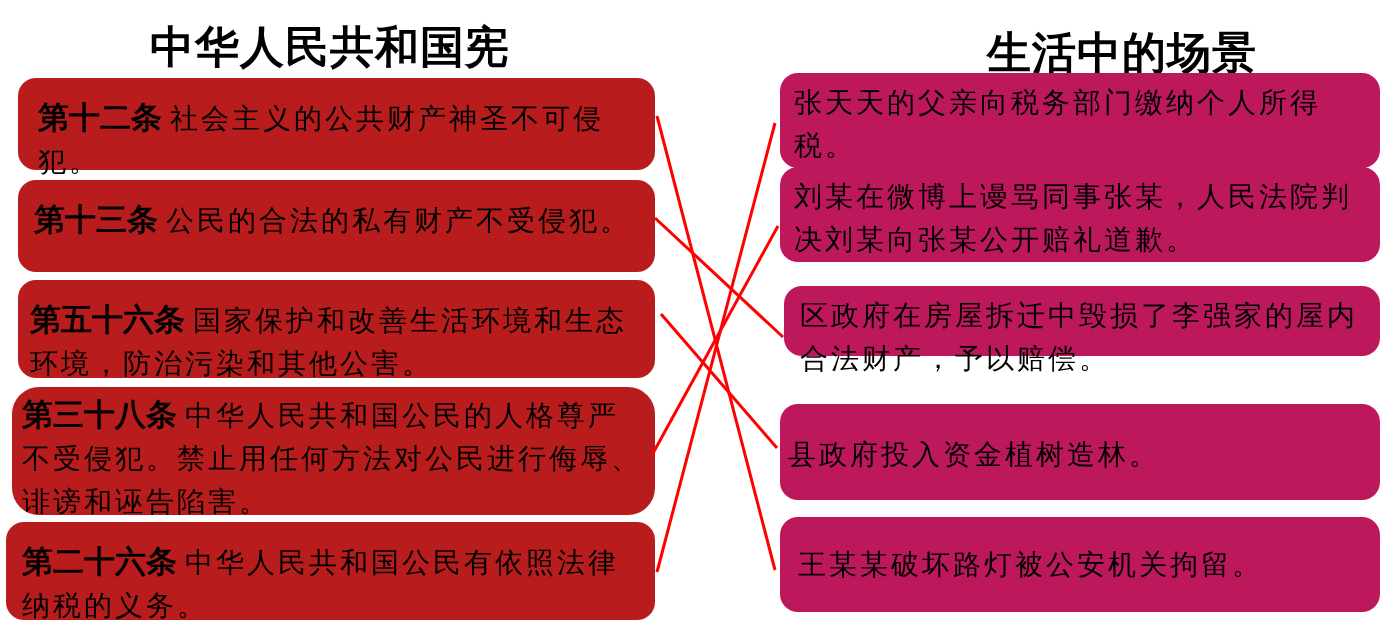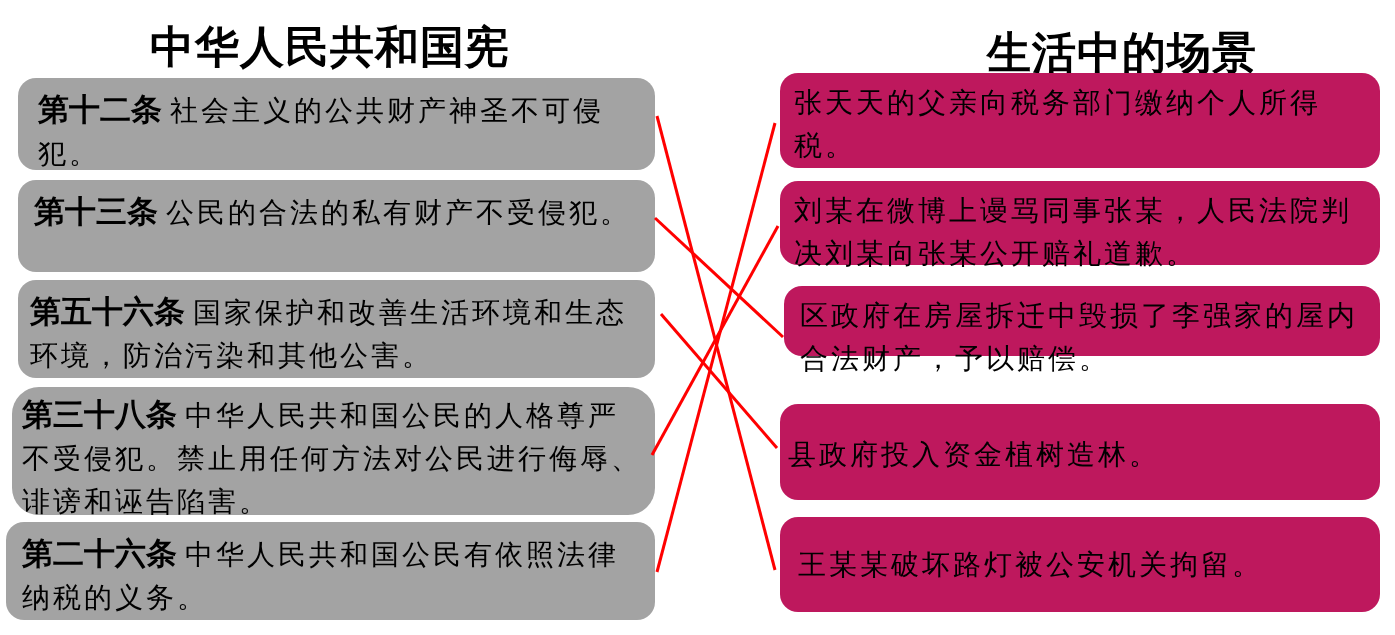--- a/index.html
+++ b/index.html
@@ -2,21 +2,21 @@
 <html><head>
 <meta charset="utf-8">
 <style>
   html, body { margin:0; padding:0; background:#ffffff; }
   body { width:1395px; height:635px; position:relative; overflow:hidden;
          font-family: "DejaVu Serif", "Liberation Serif", serif; color:#000; }
   .heading { position:absolute; font-family:"DejaVu Sans","Liberation Sans",sans-serif;
              font-weight:bold; font-size:44px; text-align:center; letter-spacing:1px; }
   .box { position:absolute; border-radius:18px; box-sizing:border-box;
          font-size:28px; line-height:43px; letter-spacing:3px; }
-  .left-box { background:#a3a3a3; left:18px; width:637px; padding:10px 10px 0 20px; }
+  .left-box { background:#b91c1c; left:18px; width:637px; padding:18px 10px 0 20px; }
   .right-box { background:#be185d; left:780px; width:600px; padding:8px 10px 0 14px; }
   .art-num { font-family:"DejaVu Sans","Liberation Sans",sans-serif; font-weight:bold;
              font-size:31px; letter-spacing:0; margin-right:8px; }
   .center { display:flex; align-items:center; }
   svg.lines { position:absolute; left:0; top:0; pointer-events:none; }
 </style>
 </head>
 <body>
 
 <div class="heading" style="left:130px; top:18px; width:400px;">中华人民共和国宪法</div>
@@ -34,21 +34,21 @@
 <div class="box left-box" style="top:387px; height:128px; left:12px; width:643px; padding-left:10px; padding-top:6px;border-radius:27px;">
   <span class="art-num">第三十八条</span><span>中华人民共和国公民的人格尊严不受侵犯。禁止用任何方法对公民进行侮辱、诽谤和诬告陷害。</span>
 </div>
 <div class="box left-box" style="top:522px; height:98px; left:6px; width:649px; padding-left:16px;">
   <span class="art-num">第二十六条</span><span>中华人民共和国公民有依照法律纳税的义务。</span>
 </div>
 
 <div class="box right-box" style="top:73px; height:95px;">
   <span>张天天的父亲向税务部门缴纳个人所得税。</span>
 </div>
-<div class="box right-box" style="top:181px; height:84px;">
+<div class="box right-box" style="top:167px; height:95px;">
   <span>刘某在微博上谩骂同事张某，人民法院判决刘某向张某公开赔礼道歉。</span>
 </div>
 <div class="box right-box" style="top:286px; height:70px; left:784px; width:596px; padding-left:16px;">
   <span>区政府在房屋拆迁中毁损了李强家的屋内合法财产，予以赔偿。</span>
 </div>
 <div class="box right-box center" style="top:404px; height:96px; padding-top:4px; padding-left:8px;">
   <span>县政府投入资金植树造林。</span>
 </div>
 <div class="box right-box center" style="top:517px; height:95px; padding-top:0; padding-left:18px;">
   <span>王某某破坏路灯被公安机关拘留。</span>

